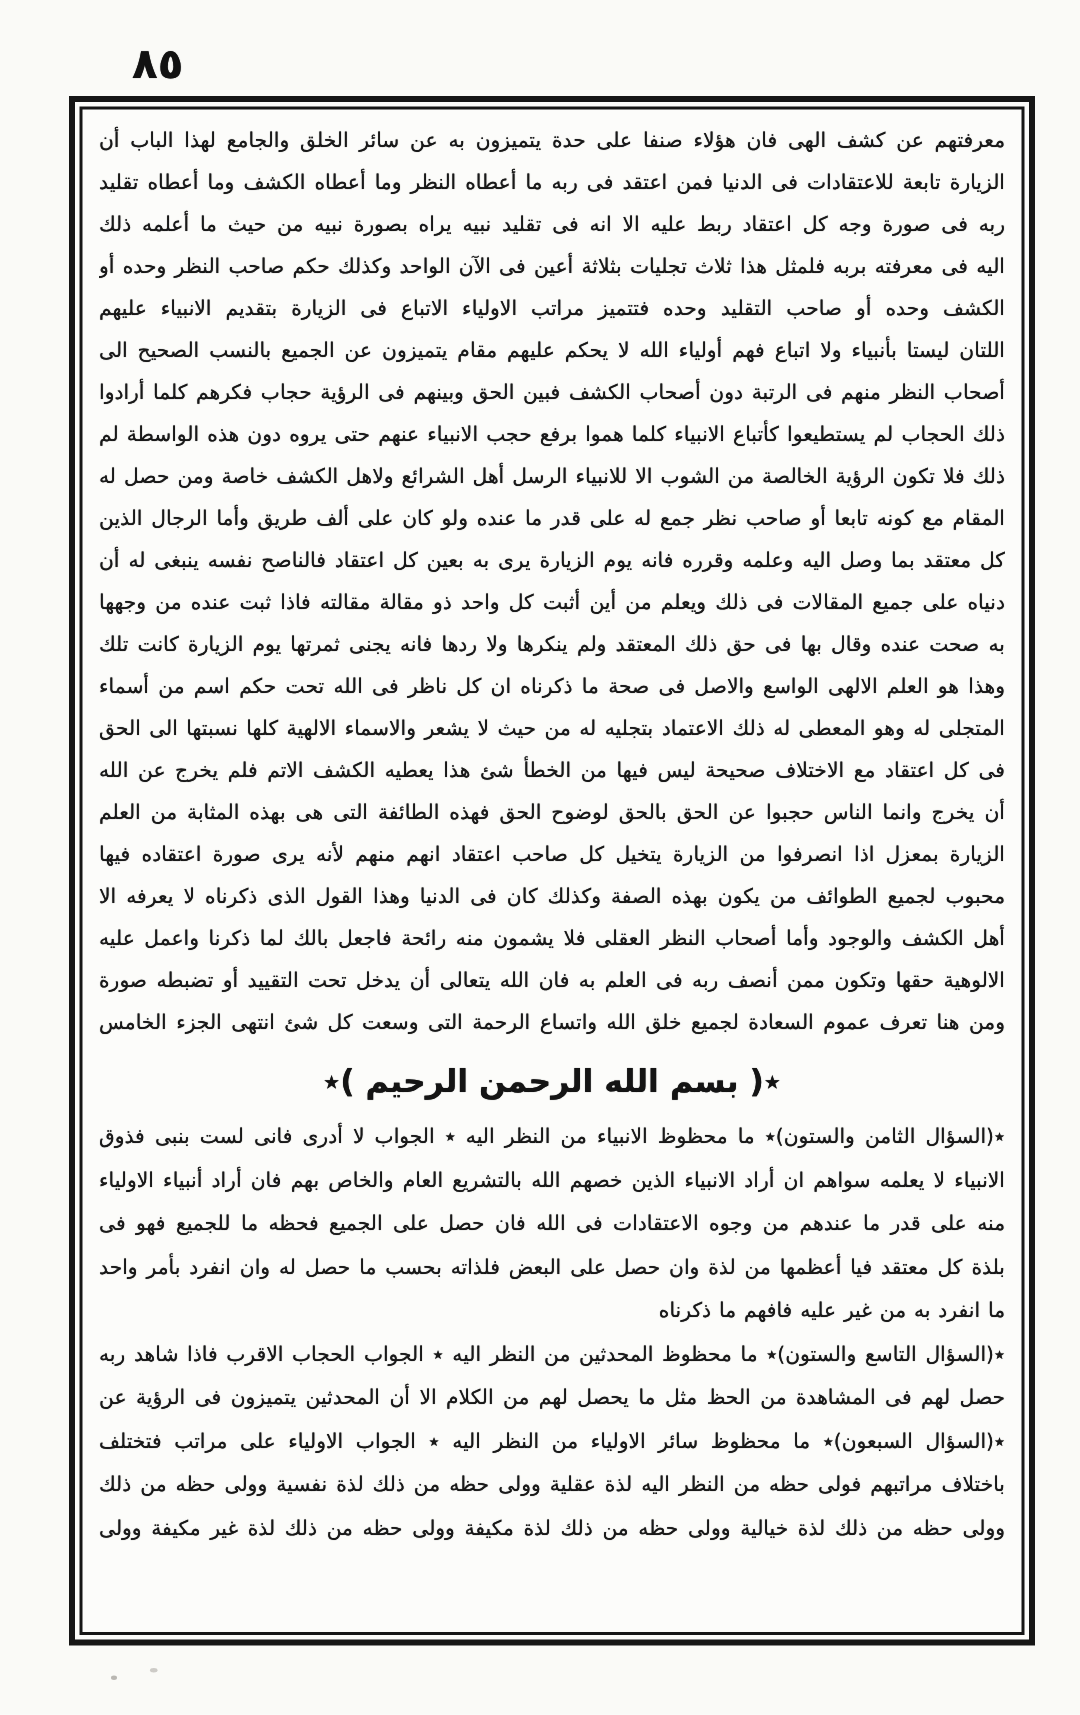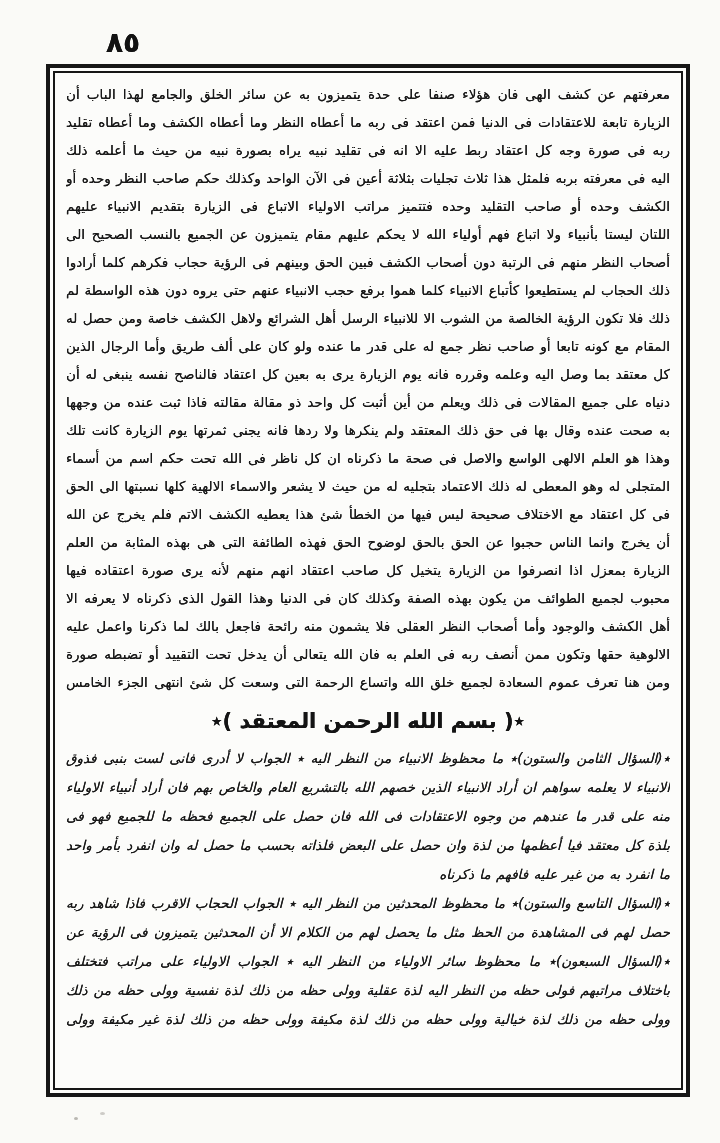--- a/index.html
+++ b/index.html
@@ -2,21 +2,21 @@
 <html lang="ar" dir="rtl"><head>
 <meta charset="utf-8">
 <style>
   html,body{margin:0;padding:0;}
   body{
     width:720px;height:1143px;position:relative;overflow:hidden;
     background:#fafaf7;
     font-family:"DejaVu Sans",sans-serif;
   }
   .page-number{
-    position:absolute;left:106px;top:26px;
+    position:absolute;left:88px;top:26px;
     font-size:28px;font-weight:bold;color:#121212;
     direction:rtl;letter-spacing:1px;
     text-shadow:0 0 .5px currentColor;
   }
   .frame{
     position:absolute;left:46px;top:64px;width:644px;height:1033px;
     border:4px solid #161616;box-sizing:border-box;background:#fcfcfa;
   }
   .frame-inner{
     position:absolute;inset:3px;border:2px solid #161616;
@@ -24,21 +24,21 @@
   .content{
     position:absolute;inset:0;padding:7px 11px 0 11px;
     direction:rtl;color:#191919;
   }
   .line{
     font-size:13.5px;line-height:28px;height:28px;overflow:hidden;
     text-align:justify;text-align-last:justify;
     text-shadow:0 0 .5px currentColor;
     word-spacing:1px;
   }
-  .q .line{line-height:29px;height:29px;font-style:italic;}
+  .q .line{line-height:29px;height:29px;}
   .line.short{text-align-last:right;}
   .basmala{
     font-size:21px;font-weight:bold;text-align:center;
     line-height:30px;padding:10px 0 8px 0;color:#141414;
     text-shadow:0 0 .5px currentColor;
   }
   .speck{
     position:absolute;background:#b9b7b2;border-radius:50%;
   }
   .speck.s1{left:74px;top:1117px;width:4px;height:3px;}
@@ -71,21 +71,21 @@
         <div class="line">المتجلى له وهو المعطى له ذلك الاعتماد بتجليه له من حيث لا يشعر والاسماء الالهية كلها نسبتها الى الحق صحيحة فرؤيته</div>
         <div class="line">فى كل اعتقاد مع الاختلاف صحيحة ليس فيها من الخطأ شئ هذا يعطيه الكشف الاتم فلم يخرج عن الله نظر ناظر ولا يصح</div>
         <div class="line">أن يخرج وانما الناس حجبوا عن الحق بالحق لوضوح الحق فهذه الطائفة التى هى بهذه المثابة من العلم بالله تصف يوم</div>
         <div class="line">الزيارة بمعزل اذا انصرفوا من الزيارة يتخيل كل صاحب اعتقاد انهم منهم لأنه يرى صورة اعتقاده فيها كصورته فهو</div>
         <div class="line">محبوب لجميع الطوائف من يكون بهذه الصفة وكذلك كان فى الدنيا وهذا القول الذى ذكرناه لا يعرفه الا الفحول من</div>
         <div class="line">أهل الكشف والوجود وأما أصحاب النظر العقلى فلا يشمون منه رائحة فاجعل بالك لما ذكرنا واعمل عليه تعطى</div>
         <div class="line">الالوهية حقها وتكون ممن أنصف ربه فى العلم به فان الله يتعالى أن يدخل تحت التقييد أو تضبطه صورة دون غيرها</div>
         <div class="line">ومن هنا تعرف عموم السعادة لجميع خلق الله واتساع الرحمة التى وسعت كل شئ  انتهى الجزء الخامس والثمانون</div>
       </div>
 
-      <div class="basmala">٭( بسم الله الرحمن المعتقد )٭</div>
+      <div class="basmala">٭( بسم الله الرحمن الرحيم )٭</div>
 
       <div class="block q">
         <div class="line">٭(السؤال الثامن والستون)٭  ما محظوظ الانبياء من النظر اليه ٭ الجواب لا أدرى فانى لست بنبى فذوق</div>
         <div class="line">الانبياء لا يعلمه سواهم ان أراد الانبياء الذين خصهم الله بالتشريع العام والخاص بهم فان أراد أنبياء الاولياء فحظهم</div>
         <div class="line">منه على قدر ما عندهم من وجوه الاعتقادات فى الله فان حصل على الجميع فحظه ما للجميع فهو فى النعيم العام فيلتذ</div>
         <div class="line">بلذة كل معتقد فيا أعظمها من لذة وان حصل على البعض فلذاته بحسب ما حصل له وان انفرد بأمر واحد فحظه</div>
         <div class="line short">ما انفرد به من غير عليه فافهم ما ذكرناه</div>
       </div>
 
       <div class="block q">

